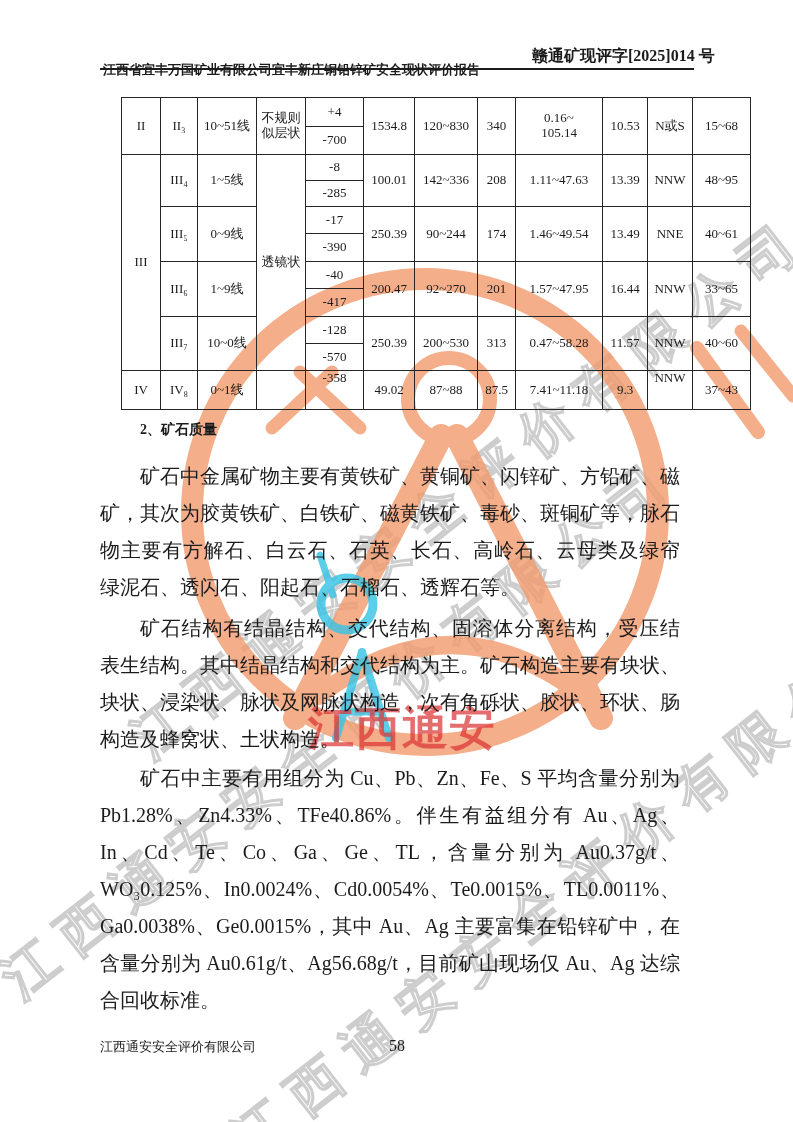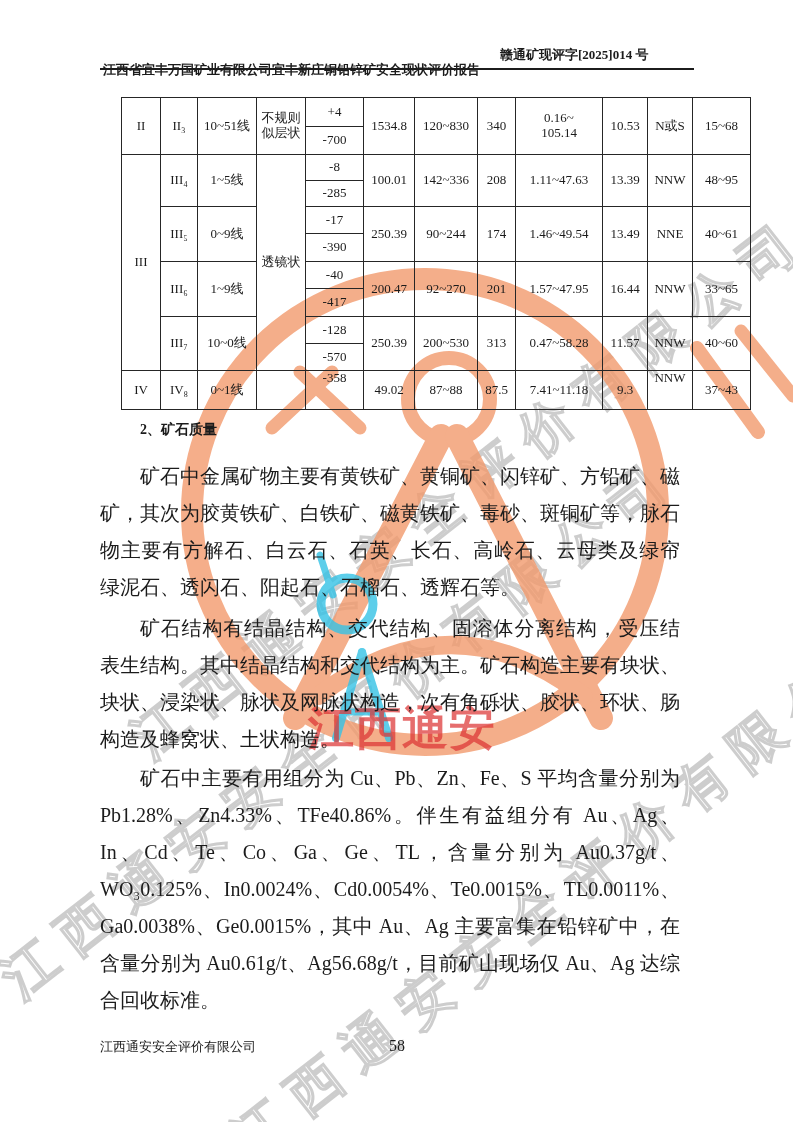--- a/index.html
+++ b/index.html
@@ -10,21 +10,21 @@
   
   #watermark{position:absolute;left:0;top:0;width:793px;height:1122px;z-index:0;}
   .wm-red{
     position:absolute;left:308px;top:698px;z-index:0;
     font-size:46px;font-weight:bold;letter-spacing:1px;
     color:rgba(221,52,52,0.72);white-space:nowrap;
   }
   
   .content{position:absolute;z-index:2;}
   .hdr-left{left:103px;top:46px;font-size:13px;font-weight:bold;white-space:nowrap;margin-top:15px;}
-  .hdr-right{left:500px;top:46px;font-size:13px;font-weight:bold;white-space:nowrap;}
+  .hdr-right{left:532px;top:46px;font-size:16px;font-weight:bold;white-space:nowrap;}
   .hdr-rule{left:100px;top:68px;width:594px;height:0;border-top:2px solid #1c1c1c;}
   
   #geo-table{position:absolute;left:121px;top:97px;z-index:2;border-collapse:collapse;table-layout:fixed;}
   #geo-table td{
     border:1px solid #262626;text-align:center;vertical-align:middle;
     font-size:13px;line-height:1.15;padding:0 1px;overflow:hidden;white-space:nowrap;
   }
   #geo-table td.pre{white-space:pre-line;}
   #geo-table td.vtop{vertical-align:top;padding-top:0;}
   

